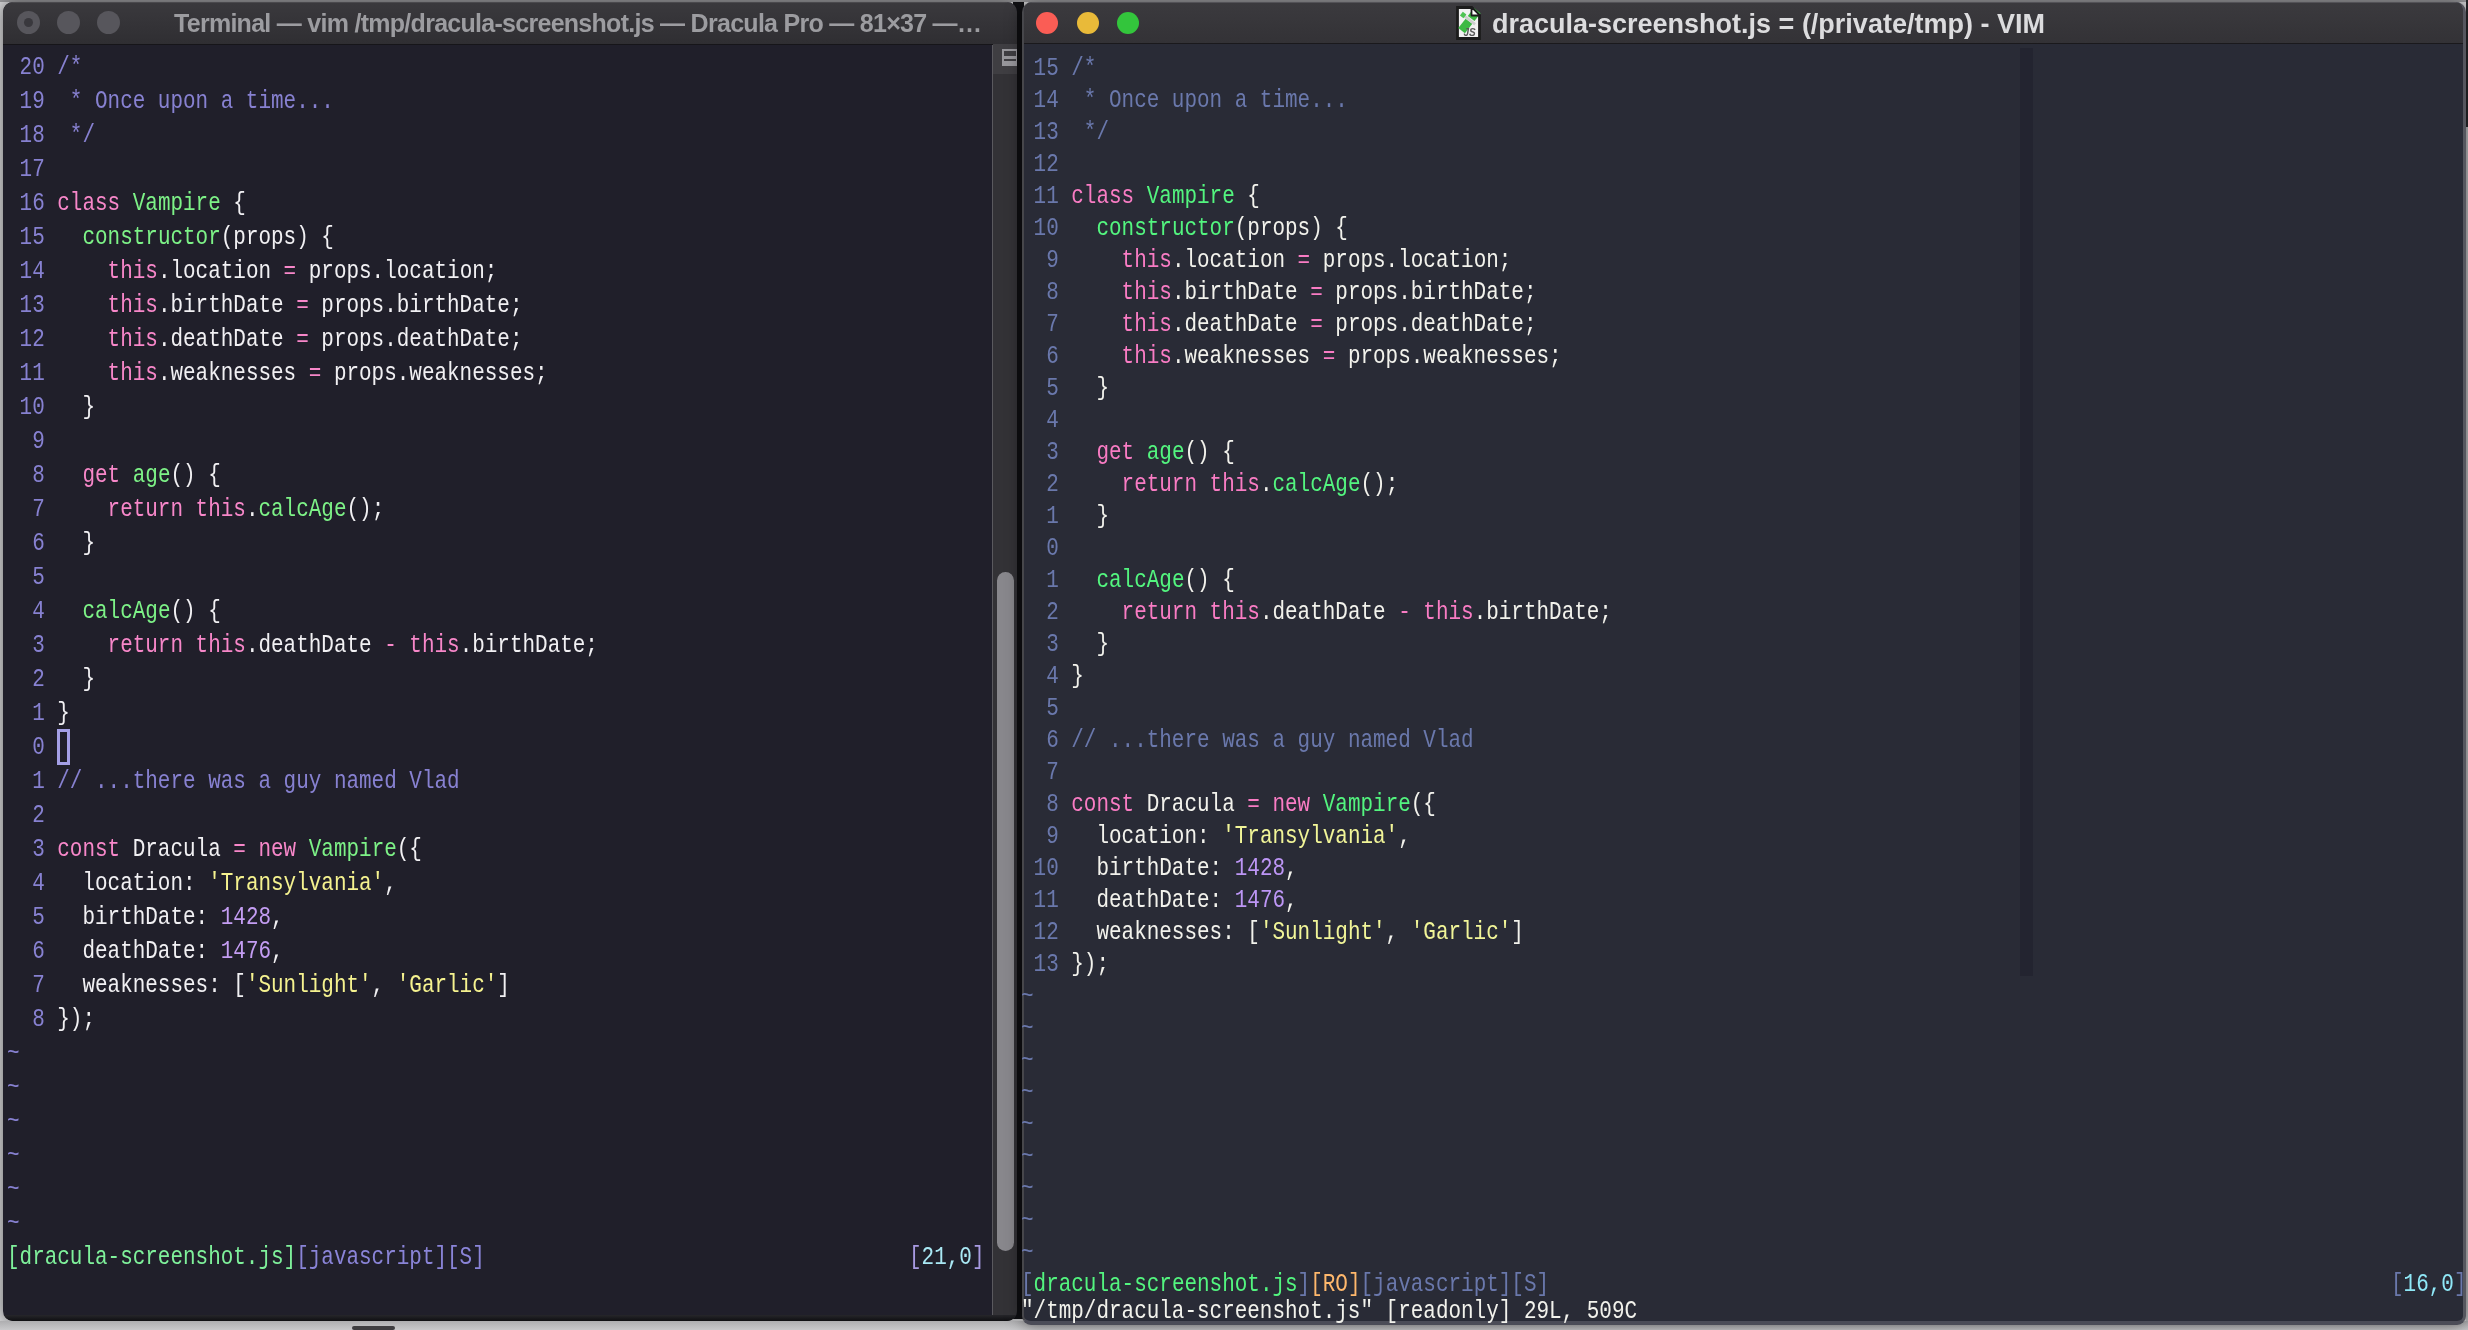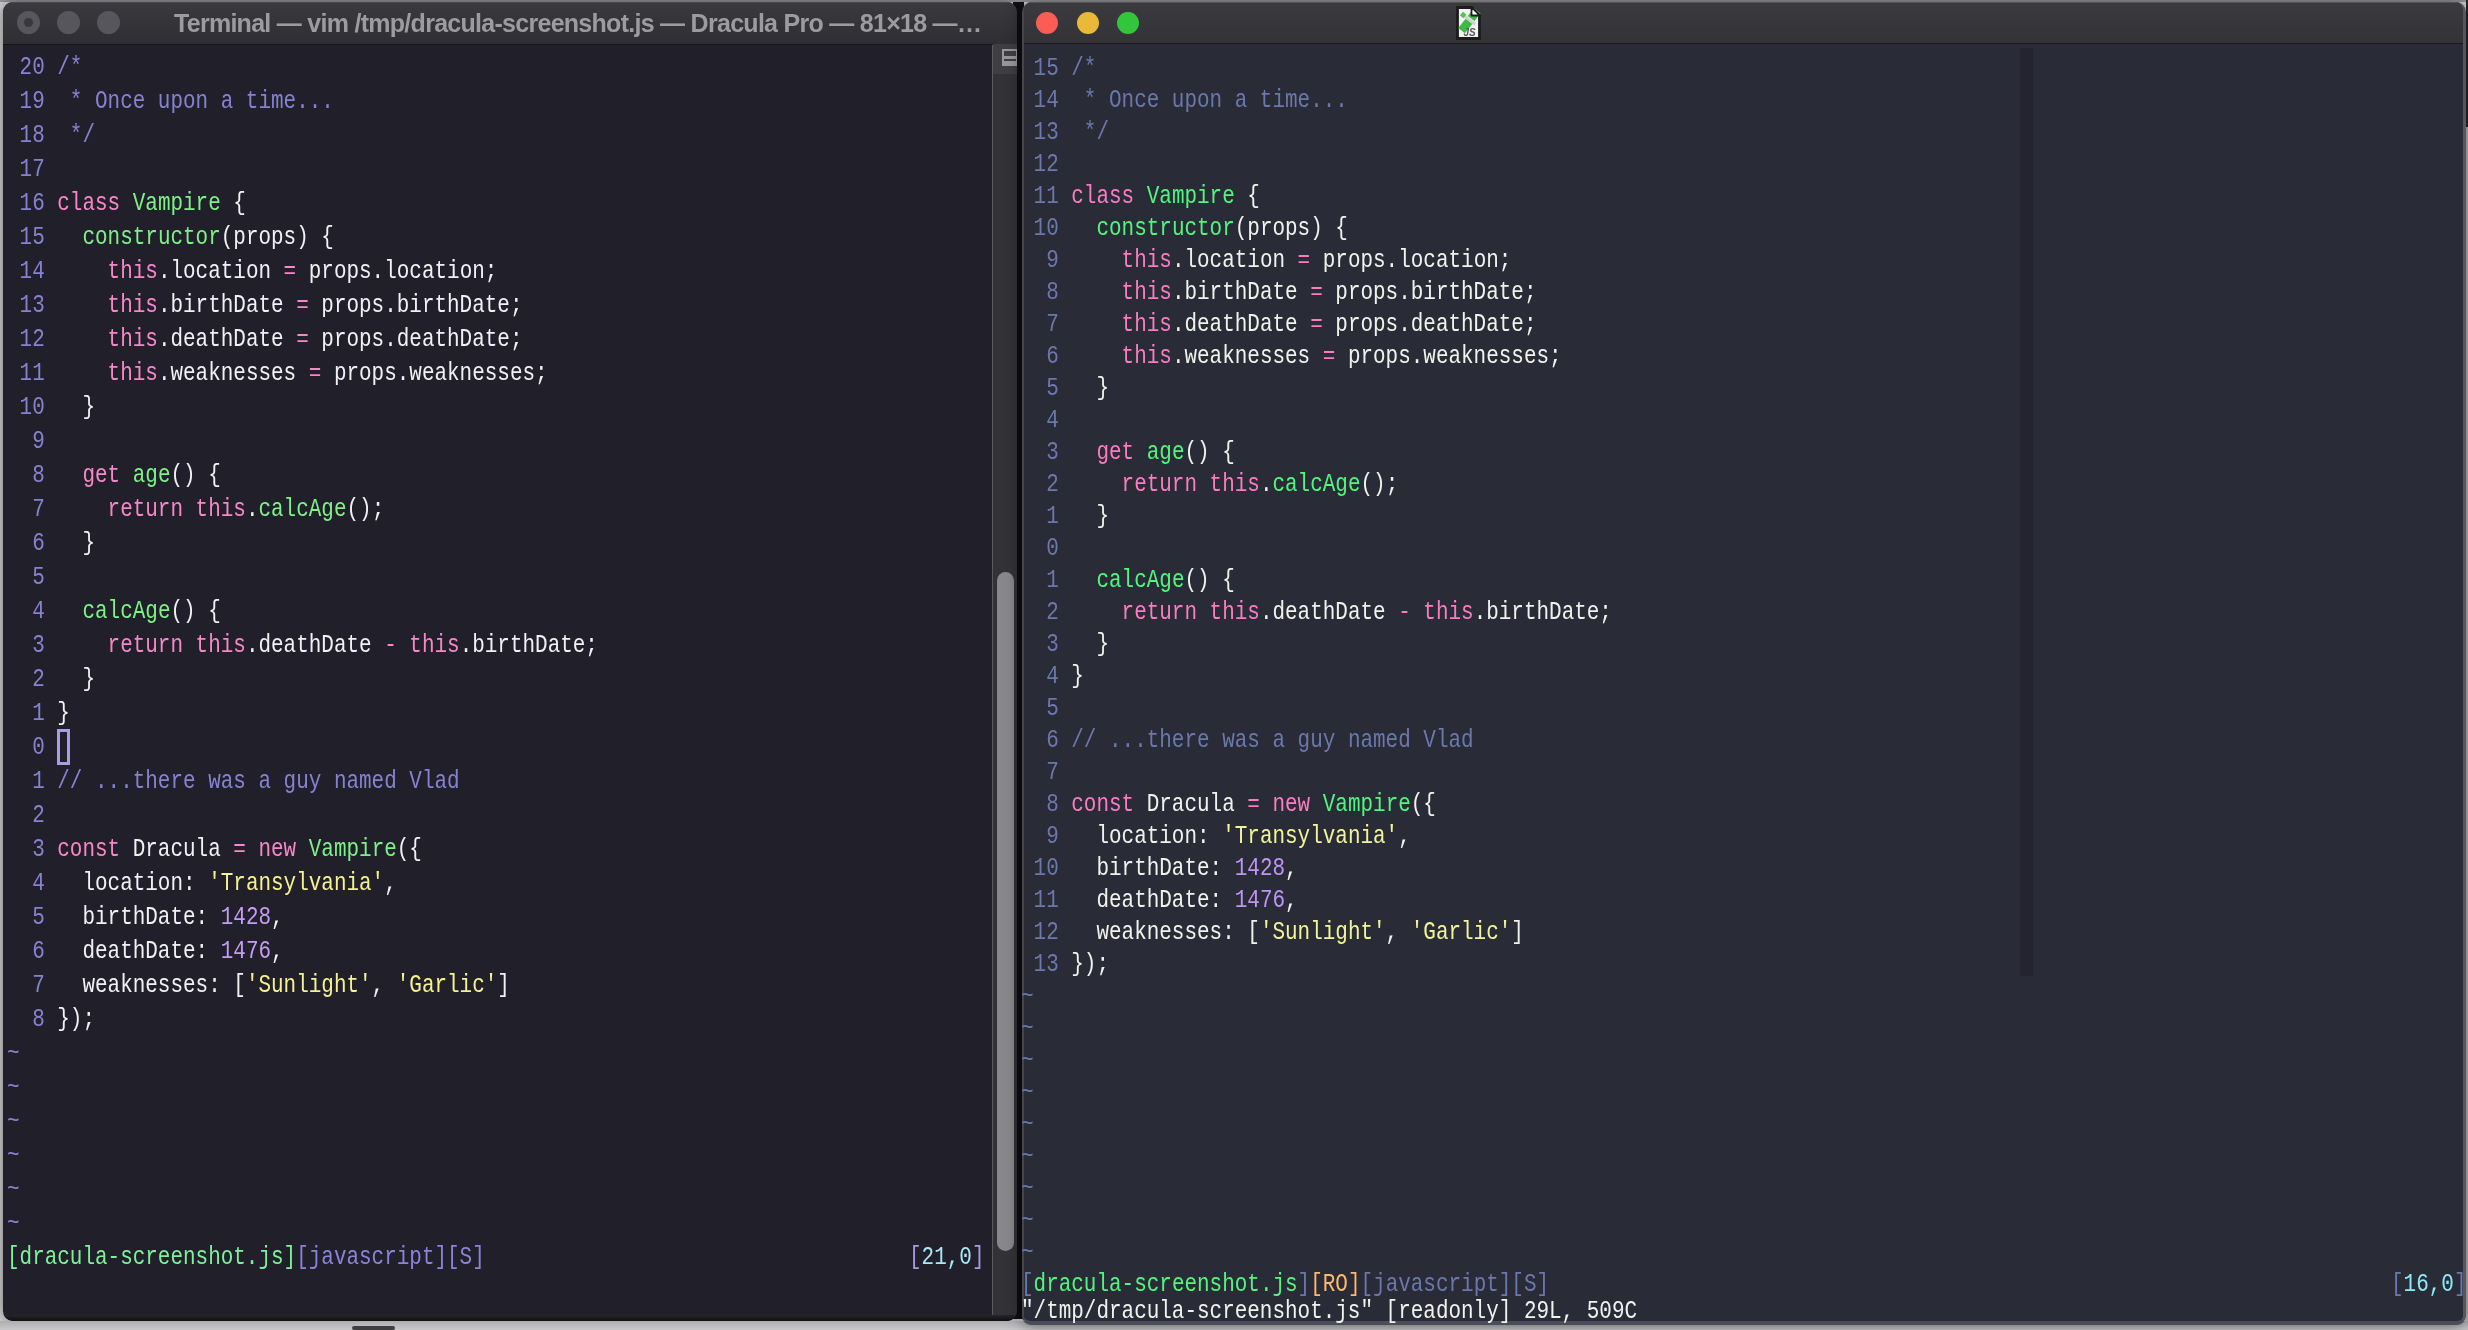--- a/index.html
+++ b/index.html
@@ -20,21 +20,21 @@
 <div class="abs" style="left:0;top:0;width:2468px;height:2px;background:#98989b"></div>
 <div class="abs" style="left:1013px;top:2px;width:11px;height:1317px;background:#121216"></div>
 <div class="abs" style="left:2466px;top:0;width:2px;height:127px;background:#27272a"></div>
 <div class="abs" style="left:2466px;top:127px;width:2px;height:1203px;background:#bababc"></div>
 <div class="abs" style="left:3px;top:2px;width:1014px;height:1319px;border-radius:10px;background:#201f2a;overflow:hidden;box-shadow:0 0 16px rgba(0,0,0,.5);">
   <div class="abs" style="left:0;top:0;width:100%;height:43px;background:linear-gradient(#3a393d,#2f2e32);border-top:1px solid #4a494d;border-bottom:1px solid #161519"></div>
   <div class="abs" style="left:13.5px;top:8.5px;width:23px;height:23px;border-radius:50%;background:#57565c"></div>
   <div class="abs" style="left:54.0px;top:8.5px;width:23px;height:23px;border-radius:50%;background:#57565c"></div>
   <div class="abs" style="left:94.0px;top:8.5px;width:23px;height:23px;border-radius:50%;background:#57565c"></div>
   <div class="abs" style="left:20.5px;top:15.5px;width:9px;height:9px;border-radius:50%;background:#39383d"></div>
-  <div class="abs titl" style="left:171px;top:-1px;font-size:25px;letter-spacing:-.72px;color:#9c9ca0">Terminal — vim /tmp/dracula-screenshot.js — Dracula Pro — 81×18 —…</div>
+  <div class="abs titl" style="left:171px;top:-1px;font-size:25px;letter-spacing:-.72px;color:#9c9ca0">Terminal — vim /tmp/dracula-screenshot.js — Dracula Pro — 81×37 —…</div>
   <div class="abs" style="left:989px;top:43px;width:25px;height:1276px;background:#333236;border-left:1px solid #5a595e"></div>
   <div class="abs" style="left:990px;top:42px;width:24px;height:30px;background:#3f3e42"></div>
   <div class="abs" style="left:999px;top:47px;width:16px;height:17px;border:2.5px solid #98979c"></div>
   <div class="abs" style="left:999px;top:54px;width:16px;height:2.5px;background:#98979c"></div>
   <div class="abs" style="left:999px;top:59px;width:16px;height:2.5px;background:#98979c"></div>
   <div class="abs" style="left:993.5px;top:570px;width:17px;height:679px;border-radius:9px;background:#88878c"></div>
   <div class="abs" style="left:0;bottom:0;width:100%;height:6px;background:linear-gradient(#26262a,#0f0f12)"></div>
 </div>
 <div class="lrow mono" style="top:50.5px"><span class="lc"> 20 </span><span class="lc">/*</span></div>
 <div class="lrow mono" style="top:84.5px"><span class="lc"> 19 </span><span class="lc"> * Once upon a time...</span></div>
@@ -85,20 +85,21 @@
     <path d="M2.5 2.5 H16.5 L24.5 10.5 V33.5 H2.5 Z" fill="#f2f2f2" stroke="#1c1c1c" stroke-width="2.8"></path>
     <g transform="rotate(38 14 15)">
       <rect x="10.5" y="2.5" width="8.5" height="10" fill="#3db944"></rect>
       <rect x="10.5" y="16" width="8.5" height="12" fill="#3db944"></rect>
       <rect x="6.5" y="13.4" width="15" height="2.6" fill="#cfcfcf"></rect>
       <rect x="4" y="12.2" width="4.5" height="4.8" fill="#4fc454"></rect>
     </g>
     <path d="M16.5 2 L25 10.5 H16.5 Z" fill="#ffffff" stroke="#1c1c1c" stroke-width="1.8" stroke-linejoin="round"></path>
     <text x="8.5" y="31" font-family="Liberation Sans" font-size="10" font-weight="bold" font-style="italic" fill="#5a5a5a">JS</text>
   </svg>
+  <div class="abs titl" style="left:468px;top:0px;font-size:27px;letter-spacing:0px;color:#dcdcde">dracula-screenshot.js = (/private/tmp) - VIM</div>
 </div>
 <div class="abs" style="left:2020px;top:48px;width:13px;height:928px;background:#232430"></div>
 <div class="rrow mono" style="top:52.5px"><span class="rc"> 15 </span><span class="rc">/*</span></div>
 <div class="rrow mono" style="top:84.5px"><span class="rc"> 14 </span><span class="rc"> * Once upon a time...</span></div>
 <div class="rrow mono" style="top:116.5px"><span class="rc"> 13 </span><span class="rc"> */</span></div>
 <div class="rrow mono" style="top:148.5px"><span class="rc"> 12 </span></div>
 <div class="rrow mono" style="top:180.5px"><span class="rc"> 11 </span><span class="rp">class</span><span class="rw"> </span><span class="rg">Vampire</span><span class="rw"> {</span></div>
 <div class="rrow mono" style="top:212.5px"><span class="rc"> 10 </span><span class="rw">  </span><span class="rg">constructor</span><span class="rw">(props) {</span></div>
 <div class="rrow mono" style="top:244.5px"><span class="rc">  9 </span><span class="rw">    </span><span class="rp">this</span><span class="rw">.location </span><span class="rp">=</span><span class="rw"> props.location;</span></div>
 <div class="rrow mono" style="top:276.5px"><span class="rc">  8 </span><span class="rw">    </span><span class="rp">this</span><span class="rw">.birthDate </span><span class="rp">=</span><span class="rw"> props.birthDate;</span></div>

